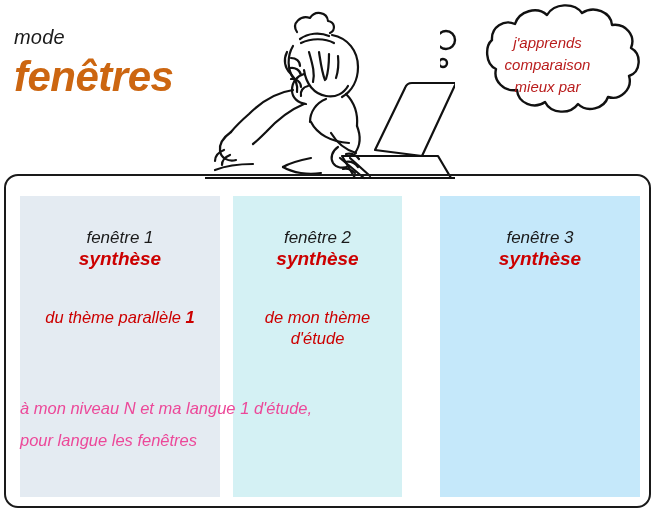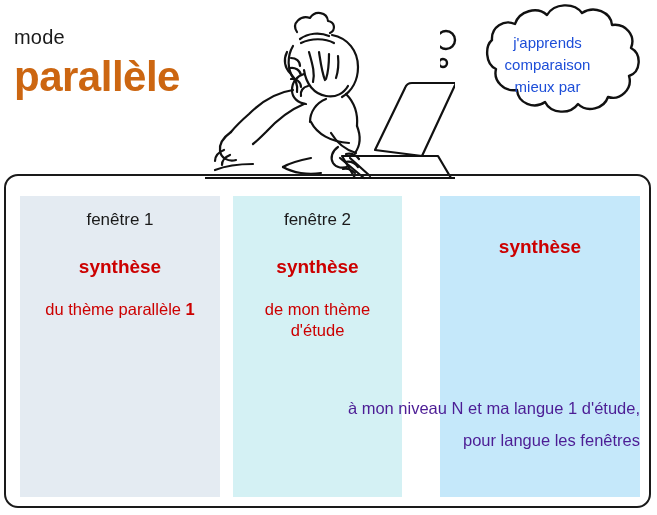--- a/index.html
+++ b/index.html
@@ -12,20 +12,21 @@
     background: #ffffff;
     font-family: "Liberation Sans", sans-serif;
     overflow: hidden;
     position: relative;
   }
 
   #stage {
     position: relative;
     width: 657px;
     height: 515px;
+    font-style: italic;
   }
 
   
   .header-title-block {
     position: absolute;
     left: 14px;
     top: 26px;
     width: 220px;
   }
   .mode-label {
@@ -62,21 +63,21 @@
     height: 145px;
   }
   .thought-bubble svg { display:block; }
   .bubble-text {
     position: absolute;
     left: 455px;
     top: 32px;
     width: 185px;
     text-align: center;
     font-size: 15px;
-    color: #1d4ed8;
+    color: #b91c1c;
     line-height: 1.45;
   }
 
   
   .panel {
     position: absolute;
     left: 4px;
     top: 174px;
     width: 647px;
     height: 334px;
@@ -100,66 +101,65 @@
     height: 301px;
   }
   .col-1 { left: 20px;  width: 200px; background: #e4ebf2; }
   .col-2 { left: 233px; width: 169px; background: #d4f1f4; }
   .col-3 { left: 440px; width: 200px; background: #c5e8fa; }
 
   .col-content {
     position: absolute;
     top: 0;
     width: 100%;
-    padding-top: 14px;
+    padding-top: 32px;
     box-sizing: border-box;
     text-align: center;
   }
   .col-title {
     font-size: 17px;
     color: #1a1a1a;
     line-height: 1.2;
   }
   .col-synth {
     font-size: 19px;
     font-weight: bold;
     color: #cc0000;
-    margin-top: 26px;
     line-height: 1.2;
   }
   .col-sub {
     font-size: 16.5px;
     color: #cc0000;
-    margin-top: 20px;
+    margin-top: 36px;
     line-height: 1.28;
     padding: 0 4px;
   }
   .col-sub .num { font-weight: bold; }
 
   
   .footer-text {
     position: absolute;
     left: 20px;
     top: 392px;
     width: 620px;
-    text-align: right;
+    text-align: left;
     font-size: 16.5px;
-    color: #4c1d95;
+    color: #ec4899;
     line-height: 1.95;
   }
   .footer-line { display: block; }
 </style>
 </head>
 <body>
 
 <div id="stage">
 
   <div class="header-title-block">
     <div class="mode-label">mode</div>
-    <div class="mode-word">parallèle</div>
+    <div class="mode-word">fenêtres</div>
   </div>
 
   <div class="illustration">
     <svg width="250" height="180" viewBox="0 0 250 180" fill="none" stroke="#111" stroke-width="2.2" stroke-linecap="round" stroke-linejoin="round">
 
       <path d="M92 30 c-6 -9 4 -17 13 -14 c5 -8 17 -6 18 3 c7 1 8 9 2 12"></path>
       <path d="M95 37 c8 -6 20 -7 29 -3"></path>
 
       <path d="M88 44 c-6 10 -6 24 1 33"></path>
       <path d="M127 33 c16 3 26 16 26 32 c0 13 -6 24 -16 30"></path>
@@ -264,20 +264,21 @@
       <div class="col-synth">synthèse</div>
       <div class="col-sub">
         <span>de mon thème</span>
         <span>d'étude</span>
       </div>
     </div>
   </div>
 
   <div class="col col-3" style="background:transparent;">
     <div class="col-content">
+      <div class="col-title">fenêtre 3</div>
       <div class="col-synth">synthèse</div>
     </div>
   </div>
 
   <div class="footer-text">
     <span class="footer-line">à mon niveau N  et ma langue 1 d'étude,</span>
     <span class="footer-line">pour langue les fenêtres</span>
   </div>
 
   <div class="panel"></div>

